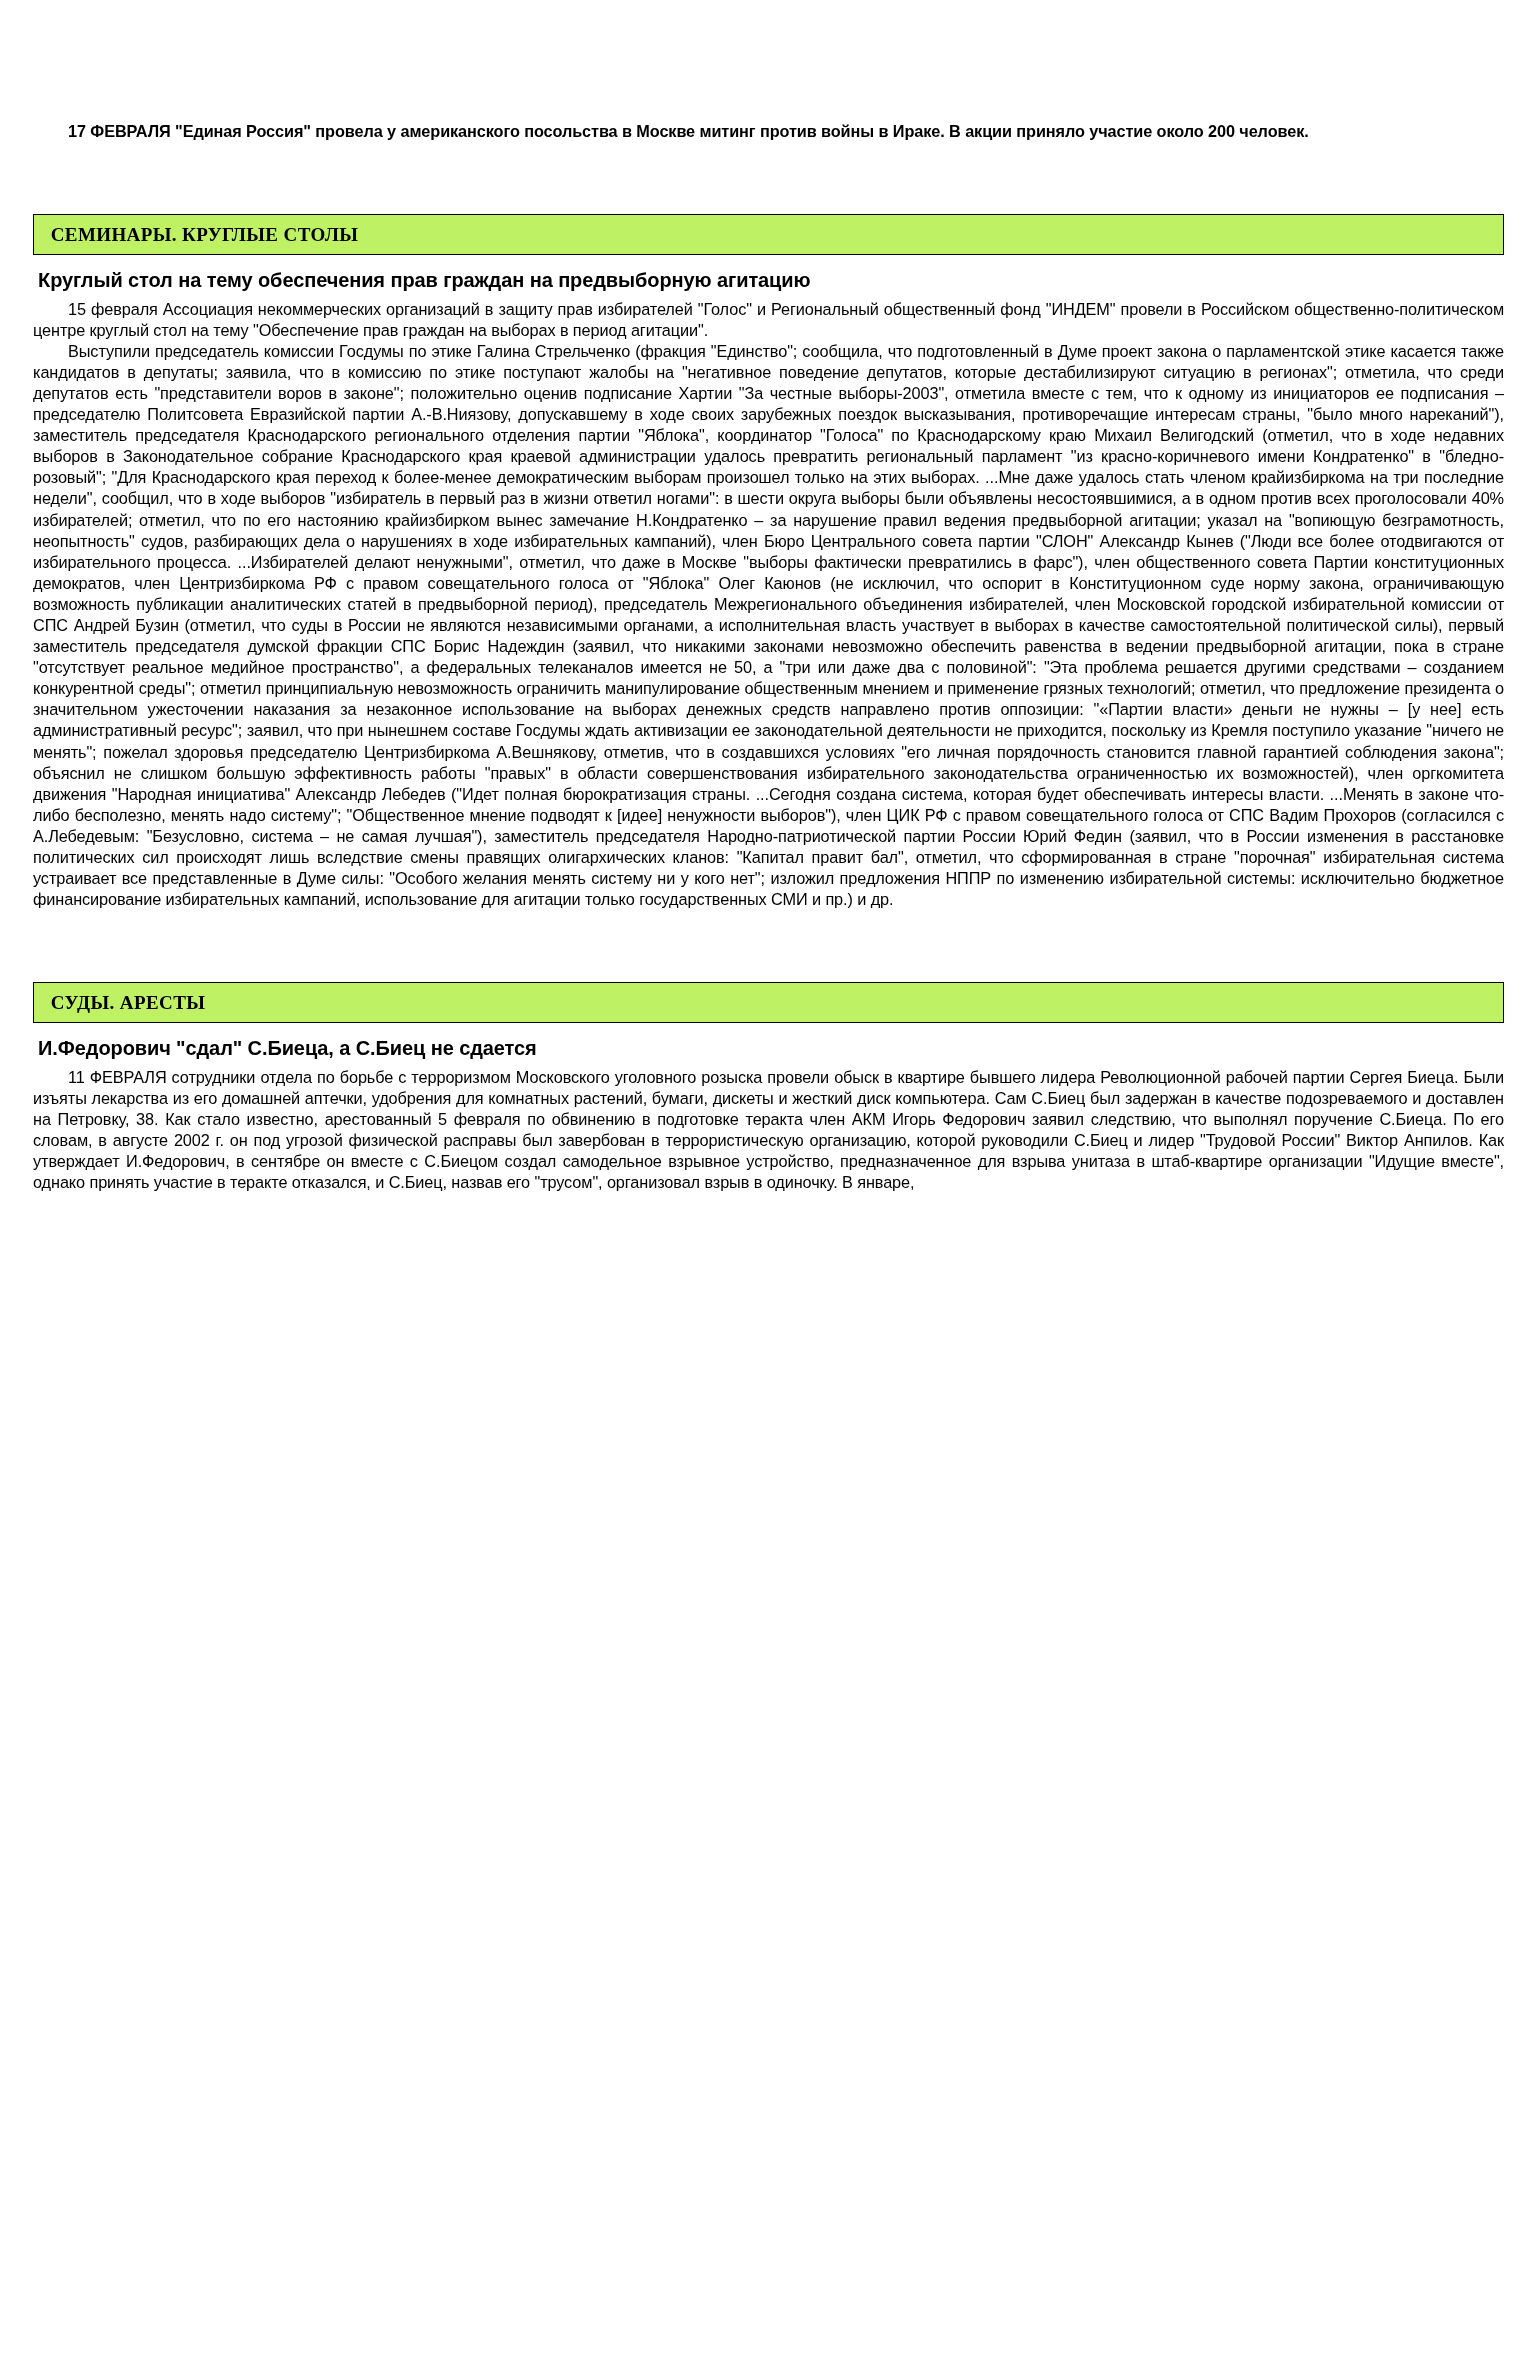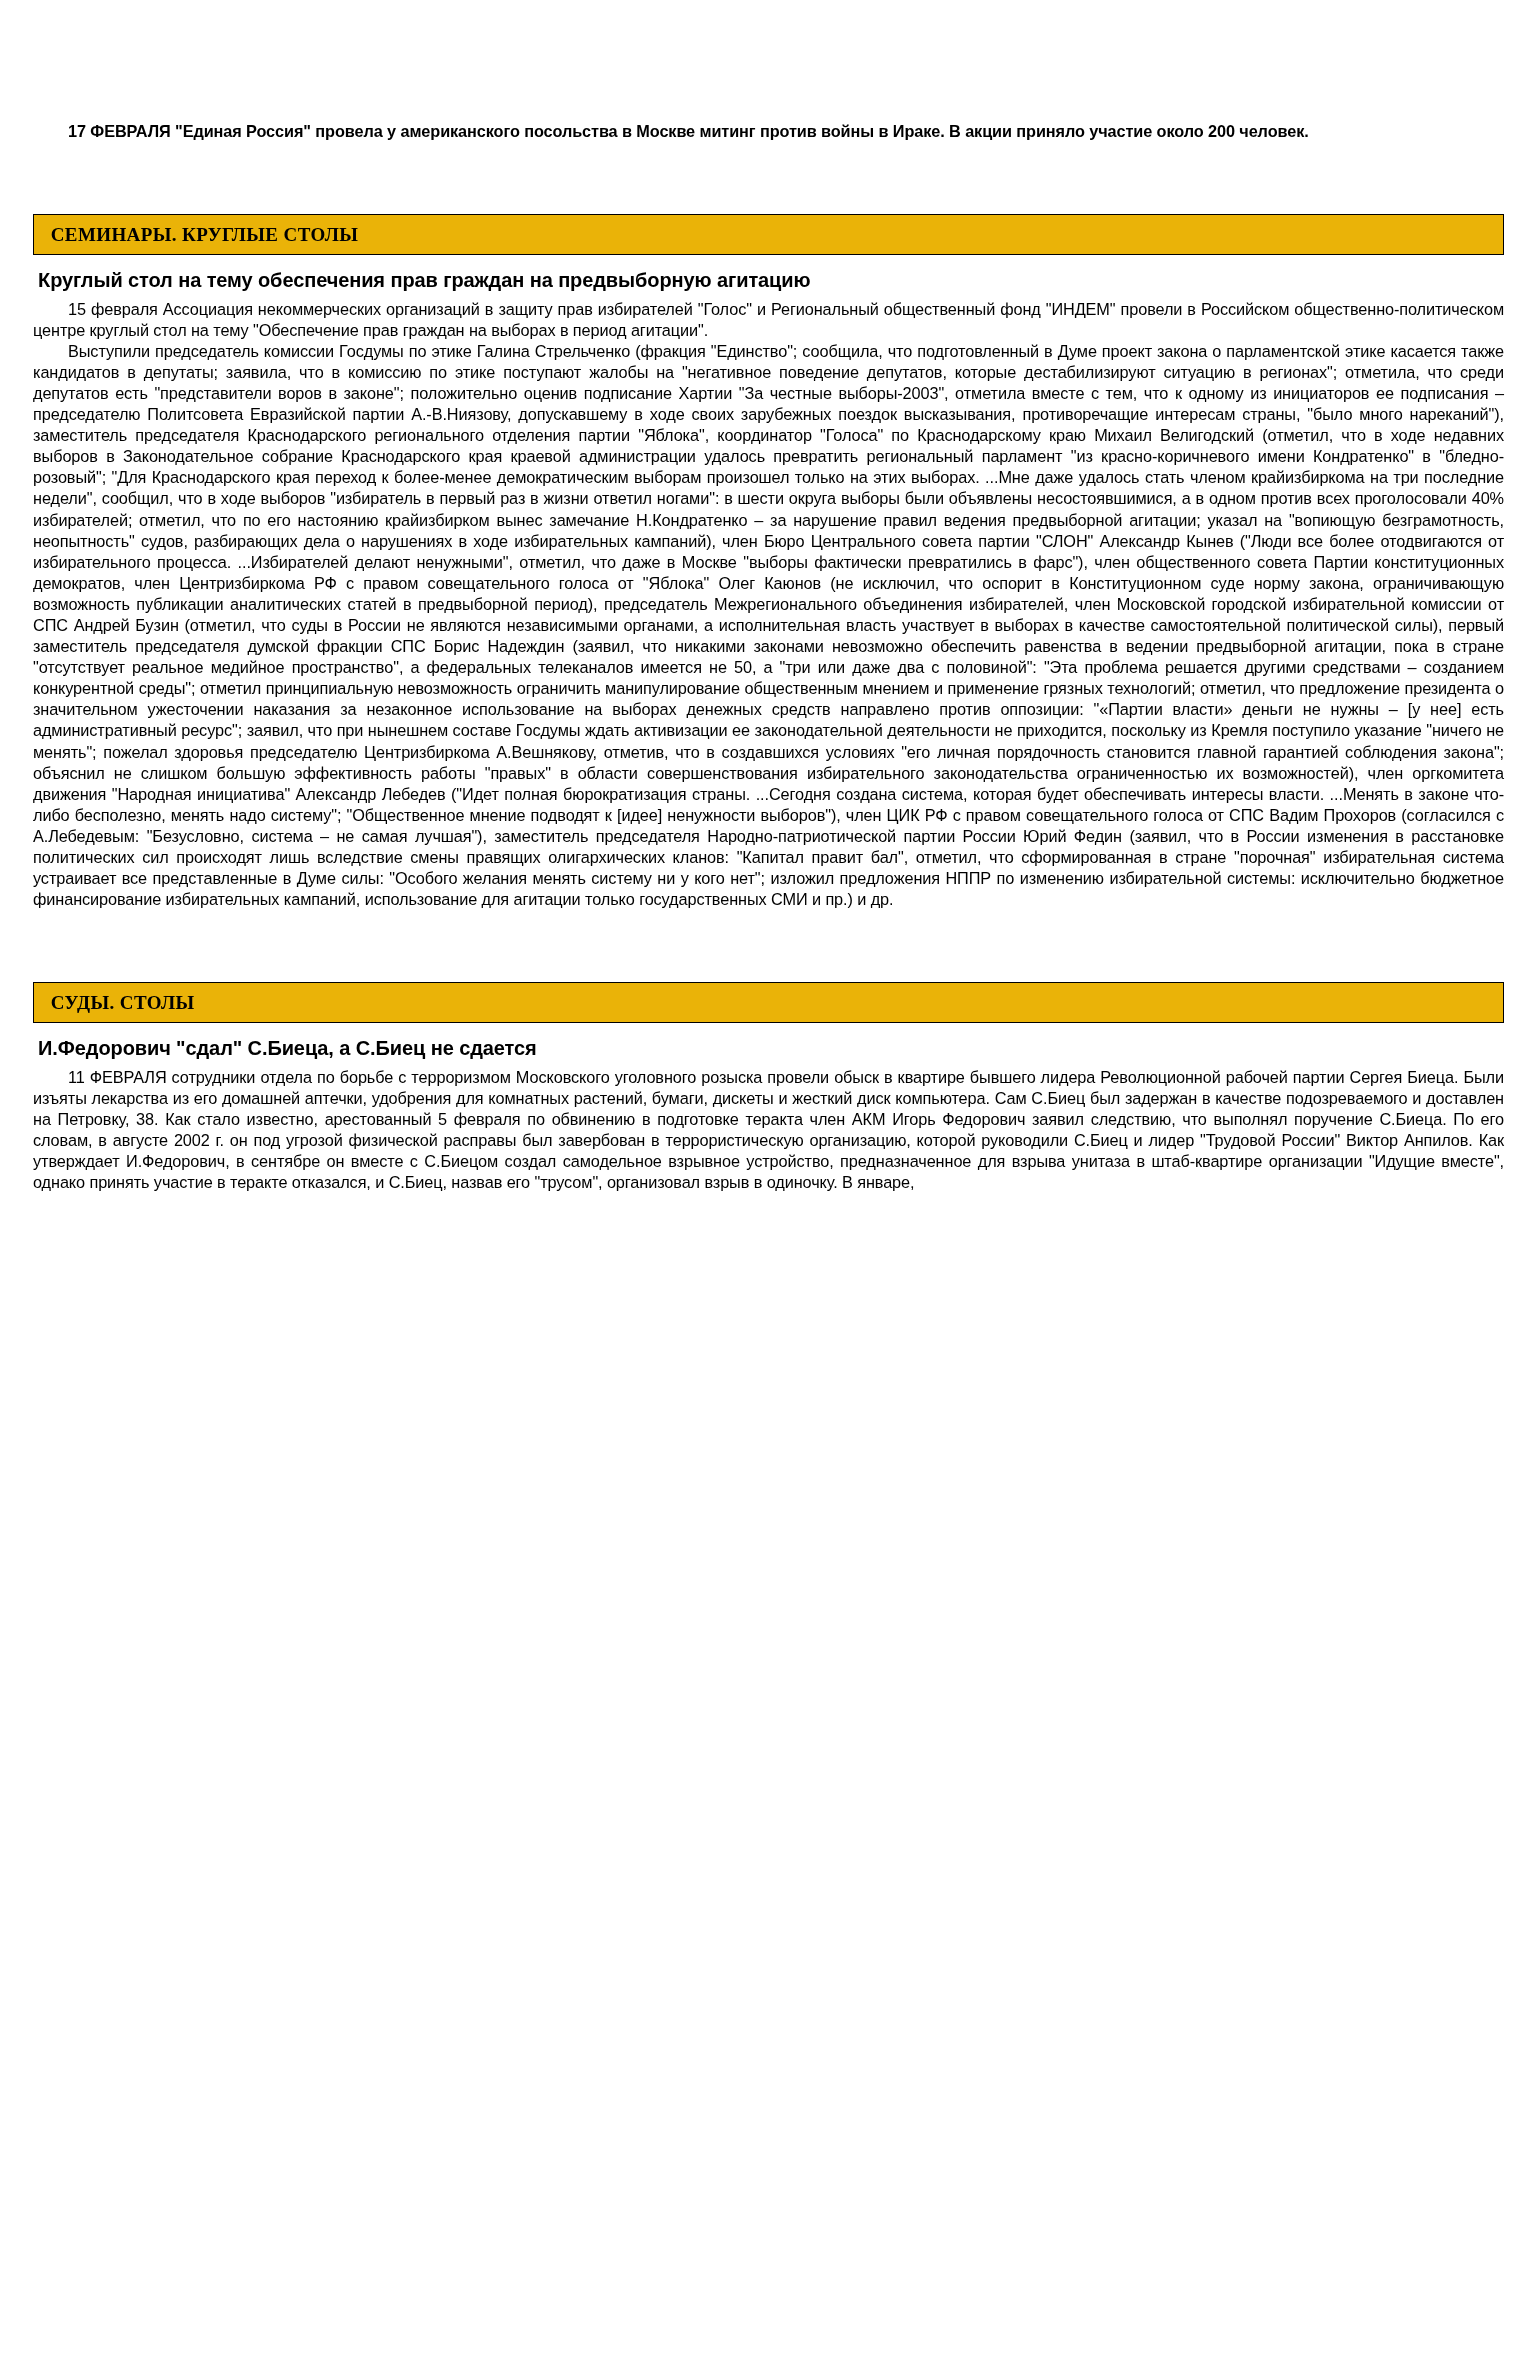--- a/index.html
+++ b/index.html
@@ -53,21 +53,21 @@
     text-indent: 35px;
     letter-spacing: -0.1px;
   }
   .section-bar {
     border: 1.3px solid #000;
     box-sizing: border-box;
     height: 41px;
     display: flex;
     align-items: center;
     padding-left: 16.7px;
-    background: #eab308;
+    background: #bef264;
   }
   .section-bar .section-title {
     font-family: "Liberation Serif", serif;
     font-size: 19px;
     font-weight: bold;
     letter-spacing: 0.4px;
   }
   .sec1 { margin-top: 72px; }
   .sec2 { margin-top: 72px; }
 
@@ -101,20 +101,20 @@
 
   <div class="section-bar sec1">
     <span class="section-title">СЕМИНАРЫ. КРУГЛЫЕ СТОЛЫ</span>
   </div>
 
   <div class="article-title">Круглый стол на тему обеспечения прав граждан на предвыборную агитацию</div>
   <p class="para reg">15 февраля Ассоциация некоммерческих организаций в защиту прав избирателей "Голос" и Региональный общественный фонд "ИНДЕМ" провели в Российском общественно-политическом центре круглый стол на тему "Обеспечение прав граждан на выборах в период агитации".</p>
   <p class="para bold tight">Выступили председатель комиссии Госдумы по этике Галина Стрельченко (фракция "Единство"; сообщила, что подготовленный в Думе проект закона о парламентской этике касается также кандидатов в депутаты; заявила, что в комиссию по этике поступают жалобы на "негативное поведение депутатов, которые дестабилизируют ситуацию в регионах"; отметила, что среди депутатов есть "представители воров в законе"; положительно оценив подписание Хартии "За честные выборы-2003", отметила вместе с тем, что к одному из инициаторов ее подписания – председателю Политсовета Евразийской партии А.-В.Ниязову, допускавшему в ходе своих зарубежных поездок высказывания, противоречащие интересам страны, "было много нареканий"), заместитель председателя Краснодарского регионального отделения партии "Яблока", координатор "Голоса" по Краснодарскому краю Михаил Велигодский (отметил, что в ходе недавних выборов в Законодательное собрание Краснодарского края краевой администрации удалось превратить региональный парламент "из красно-коричневого имени Кондратенко" в "бледно-розовый"; "Для Краснодарского края переход к более-менее демократическим выборам произошел только на этих выборах. ...Мне даже удалось стать членом крайизбиркома на три последние недели", сообщил, что в ходе выборов "избиратель в первый раз в жизни ответил ногами": в шести округа выборы были объявлены несостоявшимися, а в одном против всех проголосовали 40% избирателей; отметил, что по его настоянию крайизбирком вынес замечание Н.Кондратенко – за нарушение правил ведения предвыборной агитации; указал на "вопиющую безграмотность, неопытность" судов, разбирающих дела о нарушениях в ходе избирательных кампаний), член Бюро Центрального совета партии "СЛОН" Александр Кынев ("Люди все более отодвигаются от избирательного процесса. ...Избирателей делают ненужными", отметил, что даже в Москве "выборы фактически превратились в фарс"), член общественного совета Партии конституционных демократов, член Центризбиркома РФ с правом совещательного голоса от "Яблока" Олег Каюнов (не исключил, что оспорит в Конституционном суде норму закона, ограничивающую возможность публикации аналитических статей в предвыборной период), председатель Межрегионального объединения избирателей, член Московской городской избирательной комиссии от СПС Андрей Бузин (отметил, что суды в России не являются независимыми органами, а исполнительная власть участвует в выборах в качестве самостоятельной политической силы), первый заместитель председателя думской фракции СПС Борис Надеждин (заявил, что никакими законами невозможно обеспечить равенства в ведении предвыборной агитации, пока в стране "отсутствует реальное медийное пространство", а федеральных телеканалов имеется не 50, а "три или даже два с половиной": "Эта проблема решается другими средствами – созданием конкурентной среды"; отметил принципиальную невозможность ограничить манипулирование общественным мнением и применение грязных технологий; отметил, что предложение президента о значительном ужесточении наказания за незаконное использование на выборах денежных средств направлено против оппозиции: "«Партии власти» деньги не нужны – [у нее] есть административный ресурс"; заявил, что при нынешнем составе Госдумы ждать активизации ее законодательной деятельности не приходится, поскольку из Кремля поступило указание "ничего не менять"; пожелал здоровья председателю Центризбиркома А.Вешнякову, отметив, что в создавшихся условиях "его личная порядочность становится главной гарантией соблюдения закона"; объяснил не слишком большую эффективность работы "правых" в области совершенствования избирательного законодательства ограниченностью их возможностей), член оргкомитета движения "Народная инициатива" Александр Лебедев ("Идет полная бюрократизация страны. ...Сегодня создана система, которая будет обеспечивать интересы власти. ...Менять в законе что-либо бесполезно, менять надо систему"; "Общественное мнение подводят к [идее] ненужности выборов"), член ЦИК РФ с правом совещательного голоса от СПС Вадим Прохоров (согласился с А.Лебедевым: "Безусловно, система – не самая лучшая"), заместитель председателя Народно-патриотической партии России Юрий Федин (заявил, что в России изменения в расстановке политических сил происходят лишь вследствие смены правящих олигархических кланов: "Капитал правит бал", отметил, что сформированная в стране "порочная" избирательная система устраивает все представленные в Думе силы: "Особого желания менять систему ни у кого нет"; изложил предложения НППР по изменению избирательной системы: исключительно бюджетное финансирование избирательных кампаний, использование для агитации только государственных СМИ и пр.) и др.</p>
 
   <div class="section-bar sec2">
-    <span class="section-title">СУДЫ. СТОЛЫ</span>
+    <span class="section-title">СУДЫ. АРЕСТЫ</span>
   </div>
 
   <div class="article-title">И.Федорович "сдал" С.Биеца, а С.Биец не сдается</div>
   <p class="para reg">11 ФЕВРАЛЯ сотрудники отдела по борьбе с терроризмом Московского уголовного розыска провели обыск в квартире бывшего лидера Революционной рабочей партии Сергея Биеца. Были изъяты лекарства из его домашней аптечки, удобрения для комнатных растений, бумаги, дискеты и жесткий диск компьютера. Сам С.Биец был задержан в качестве подозреваемого и доставлен на Петровку, 38. Как стало известно, арестованный 5 февраля по обвинению в подготовке теракта член АКМ Игорь Федорович заявил следствию, что выполнял поручение С.Биеца. По его словам, в августе 2002 г. он под угрозой физической расправы был завербован в террористическую организацию, которой руководили С.Биец и лидер "Трудовой России" Виктор Анпилов. Как утверждает И.Федорович, в сентябре он вместе с С.Биецом создал самодельное взрывное устройство, предназначенное для взрыва унитаза в штаб-квартире организации "Идущие вместе", однако принять участие в теракте отказался, и С.Биец, назвав его "трусом", организовал взрыв в одиночку. В январе,</p>
 
 </div>
 
 
 </body></html>

